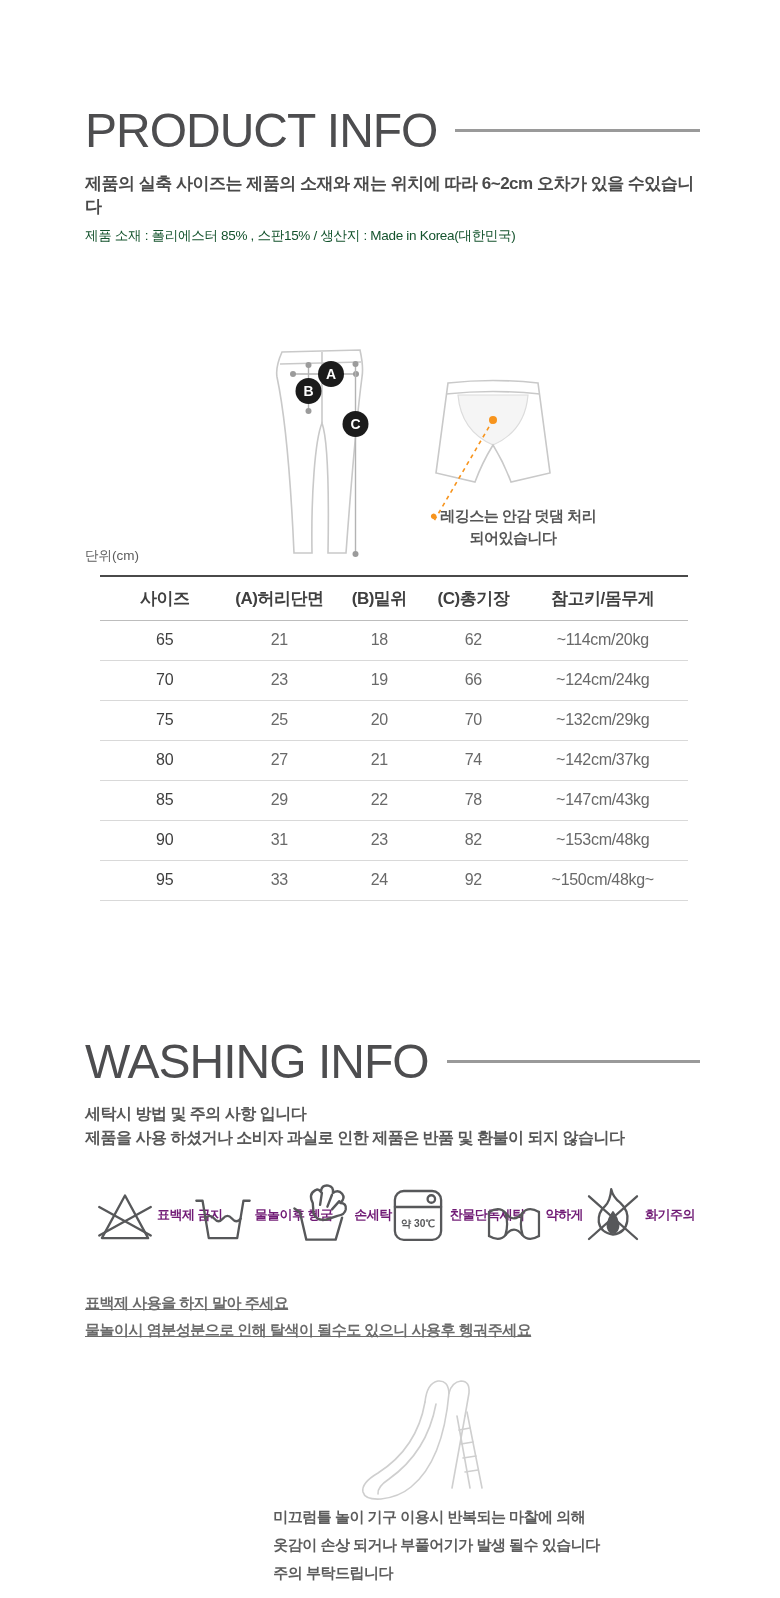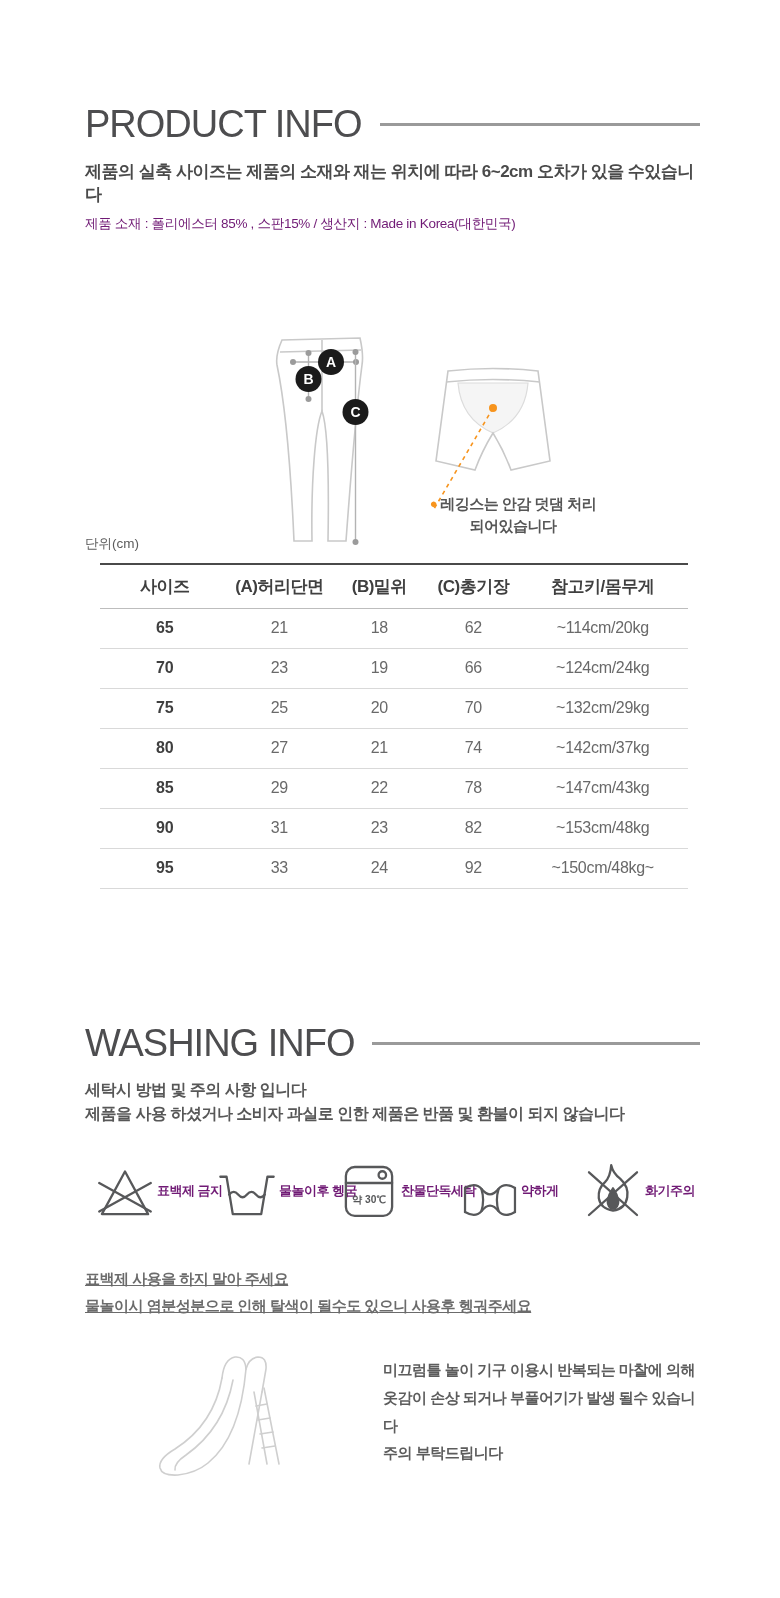--- a/index.html
+++ b/index.html
@@ -7,28 +7,28 @@
   body {
     width: 780px; height: 1598px; overflow: hidden;
     font-family: "Liberation Sans", "DejaVu Sans", sans-serif;
     color: #555;
   }
   .page { padding: 0 80px 0 85px; }
 
   
   .title-block { display: flex; align-items: center; }
   .section-title {
-    font-size: 38px; font-weight: 400; color: #4d4d4f;
+    font-size: 48px; font-weight: 400; color: #4d4d4f;
     letter-spacing: -1px; white-space: nowrap; text-align: center;
   }
   .title-rule { flex: 1; height: 3px; background: #9a9a9a; margin-left: 18px; }
 
   .pi-title-block { margin-top: 103px; }
   .pi-subtitle { margin-top: 14px; font-size: 17px; font-weight: bold; color: #4a4a4a; letter-spacing: -0.5px; }
-  .pi-material { margin-top: 9px; font-size: 13.5px; color: #701a75; letter-spacing: -0.3px; }
+  .pi-material { margin-top: 9px; font-size: 13.5px; color: #14532d; letter-spacing: -0.3px; }
 
   
   .diagram-row { margin-top: 100px; height: 218px; display: flex; align-items: flex-start; }
   .leggings-wrap { margin-left: 180px; width: 120px; height: 215px; }
   .shorts-block { position: relative; margin-left: 35px; width: 230px; height: 218px; }
   .shorts-block svg { position: absolute; top: 30px; left: 0; }
   .lining-note {
     position: absolute; top: 160px; left: 8px; width: 170px;
     font-size: 15px; font-weight: bold; color: #555;
     text-align: center; line-height: 1.45; letter-spacing: -0.5px;
@@ -48,35 +48,35 @@
   table.size-table col:nth-child(4) { width: 15%; }
   table.size-table col:nth-child(5) { width: 29%; }
   table.size-table th {
     height: 44px; font-size: 17px; font-weight: bold; color: #3f3f3f;
     text-align: center; border-bottom: 1px solid #bdbdbd; letter-spacing: -0.5px;
   }
   table.size-table td {
     height: 40px; font-size: 16px; color: #696969; text-align: center;
     border-bottom: 1px solid #d9d9d9; letter-spacing: -0.3px;
   }
-  table.size-table td:first-child { font-weight: bold; color: #3f3f3f; }
+  table.size-table td:first-child { font-weight: normal; color: #3f3f3f; }
 
   
   .wi-title-block { margin-top: 133px; }
   .wi-subtitle { margin-top: 13px; font-size: 16px; font-weight: bold; color: #575757; line-height: 1.55; letter-spacing: -0.5px; }
 
   .wash-icons { margin-top: 22px; margin-left: 8px; width: 580px; display: flex; justify-content: space-between; }
   .wash-icon-item { width: 92px; display: flex; flex-direction: row; align-items: center; }
   .wash-icon-box { height: 74px; display: flex; align-items: flex-end; justify-content: center; }
   .wash-icon-label { margin-top: 9px; font-size: 13px; font-weight: bold; color: #701a75; letter-spacing: -0.5px; white-space: nowrap; }
   .wash-icon-box svg { stroke: #57585a; fill: none; stroke-width: 2.6; stroke-linecap: round; stroke-linejoin: round; }
 
   .wash-notes { margin-top: 42px; font-size: 15px; font-weight: bold; color: #6b6b6b; line-height: 1.8; letter-spacing: -0.5px; text-decoration: underline; }
 
-  .slide-row { margin-top: 25px; display: flex; align-items: center; }
+  .slide-row { margin-top: 25px; display: flex; align-items: center; flex-direction: column; }
   .slide-wrap { margin-left: 60px; width: 150px; height: 135px; }
   .slide-text { margin-left: 88px; font-size: 15px; font-weight: bold; color: #5c5c5c; line-height: 1.85; letter-spacing: -0.5px; }
 
   .diag-stroke { stroke: #c9c9c9; fill: none; stroke-width: 1.6; }
   .meas-line { stroke: #b3b3b3; stroke-width: 1.4; }
   .meas-dot { fill: #9b9b9b; }
   .marker-circle { fill: #1b1b1b; }
   .marker-letter { fill: #ffffff; font-size: 14px; font-weight: bold; font-family: "Liberation Sans", sans-serif; }
   .machine-text { fill: #57585a; stroke: none; font-size: 11.5px; font-weight: bold; font-family: "Liberation Sans", sans-serif; }
 </style>
@@ -240,20 +240,31 @@
       <div class="wash-icon-box">
         <svg width="64" height="64" viewBox="0 0 72 72">
           <path d="M6 20 L13 20 L20 62 L52 62 L59 20 L66 20"></path>
           <path d="M16 40 Q21 34 26 40 T36 40 T46 40 T56 40"></path>
         </svg>
       </div>
       <div class="wash-icon-label">물놀이후 헹굼</div>
     </div>
     <div class="wash-icon-item">
       <div class="wash-icon-box">
+        <svg width="66" height="66" viewBox="0 0 72 72">
+          <path d="M27 24 Q22 14 30 10 Q33 8 36 12 Q36 4 44 5 Q50 6 49 13 Q55 9 59 14 Q63 19 57 24 Q64 24 63 31 Q62 37 54 38 L42 42 Q32 44 28 36 Z"></path>
+          <path d="M37 13 L35 26 M48 15 L43 28 M56 22 L48 31"></path>
+          <path d="M13 34 L20 64 L52 64 L59 40"></path>
+          <path d="M7 30 L13 34"></path>
+        </svg>
+      </div>
+      <div class="wash-icon-label">손세탁</div>
+    </div>
+    <div class="wash-icon-item">
+      <div class="wash-icon-box">
         <svg width="64" height="64" viewBox="0 0 72 72">
           <rect x="10" y="9" width="52" height="55" rx="10"></rect>
           <line x1="10" y1="27" x2="62" y2="27"></line>
           <circle cx="51" cy="18" r="4.2"></circle>
           <text class="machine-text" x="36" y="50" text-anchor="middle">약 30℃</text>
         </svg>
       </div>
       <div class="wash-icon-label">찬물단독세탁</div>
     </div>
     <div class="wash-icon-item">

